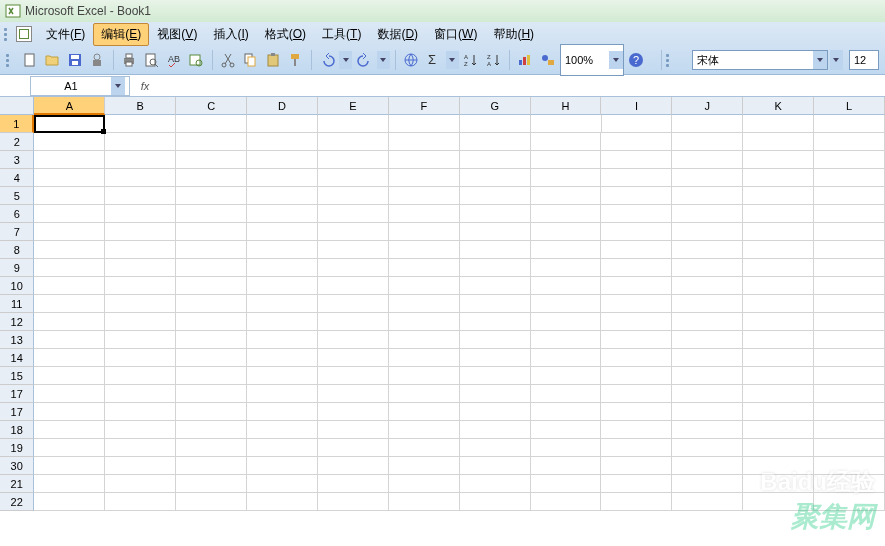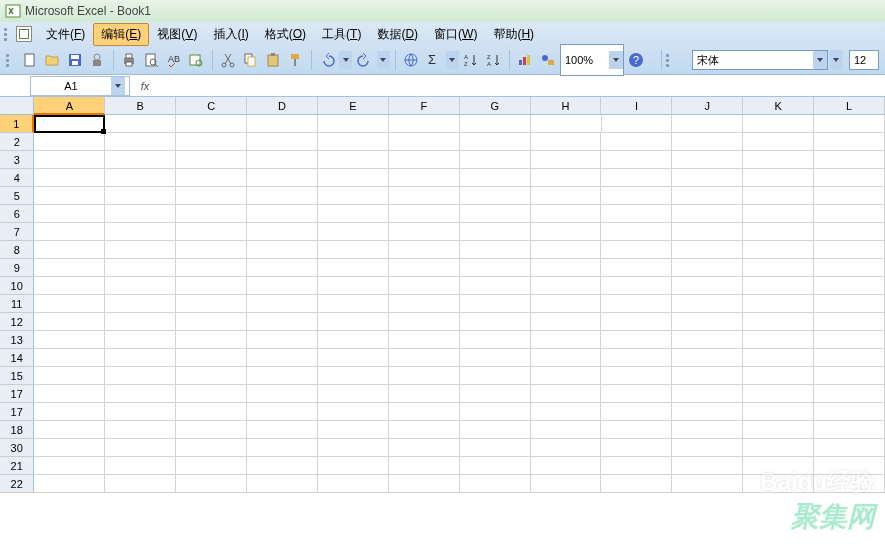--- a/index.html
+++ b/index.html
@@ -535,20 +535,35 @@
       <div class="cell"></div>
       <div class="cell"></div>
       <div class="cell"></div>
       <div class="cell"></div>
       <div class="cell"></div>
       <div class="cell"></div>
       <div class="cell"></div>
       <div class="cell"></div>
     </div>
     <div class="row">
+      <div class="row-h">19</div>
+      <div class="cell"></div>
+      <div class="cell"></div>
+      <div class="cell"></div>
+      <div class="cell"></div>
+      <div class="cell"></div>
+      <div class="cell"></div>
+      <div class="cell"></div>
+      <div class="cell"></div>
+      <div class="cell"></div>
+      <div class="cell"></div>
+      <div class="cell"></div>
+      <div class="cell"></div>
+    </div>
+    <div class="row">
       <div class="row-h">30</div>
       <div class="cell"></div>
       <div class="cell"></div>
       <div class="cell"></div>
       <div class="cell"></div>
       <div class="cell"></div>
       <div class="cell"></div>
       <div class="cell"></div>
       <div class="cell"></div>
       <div class="cell"></div>

